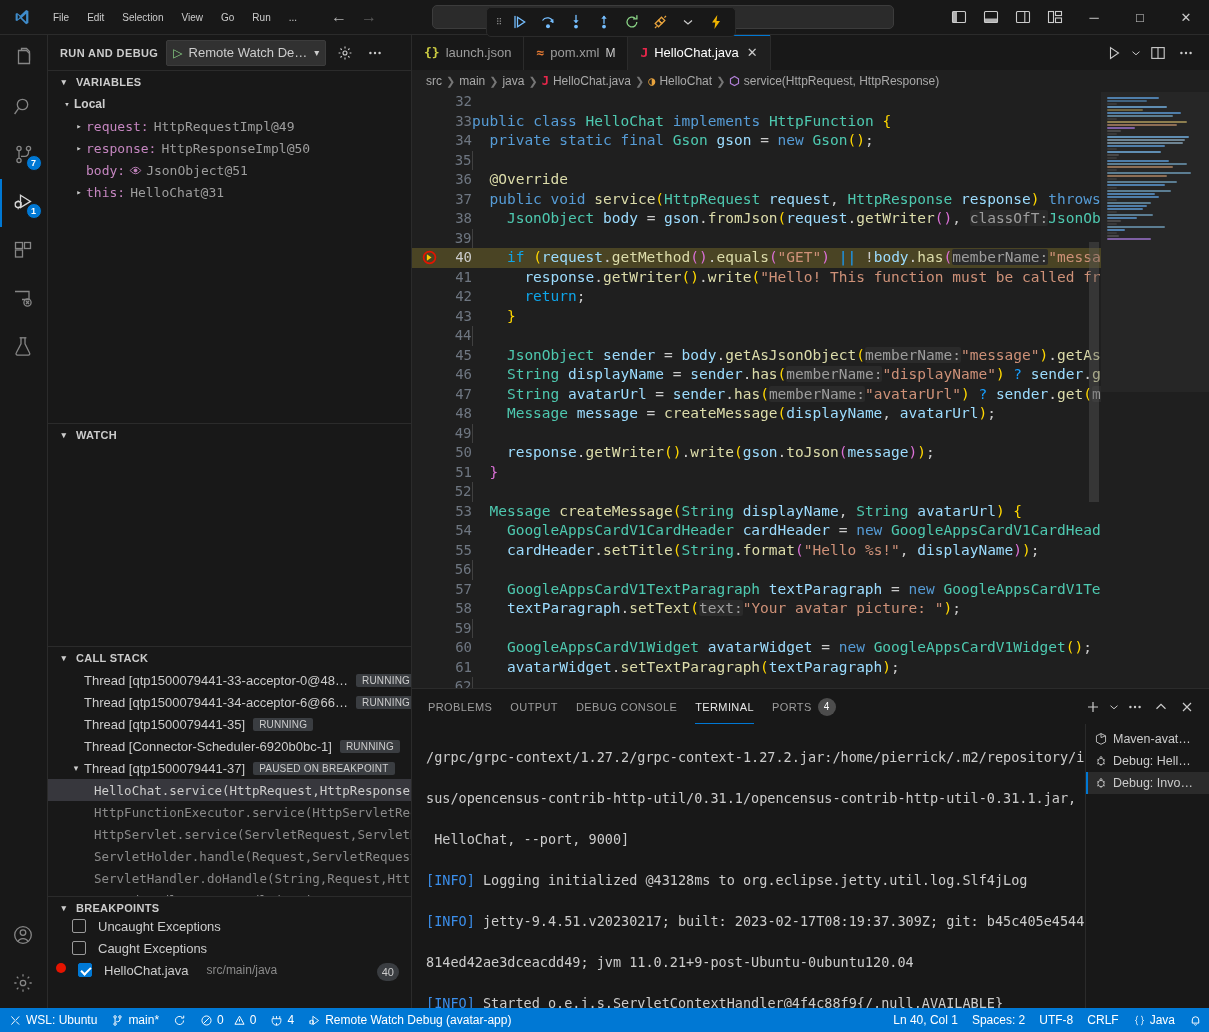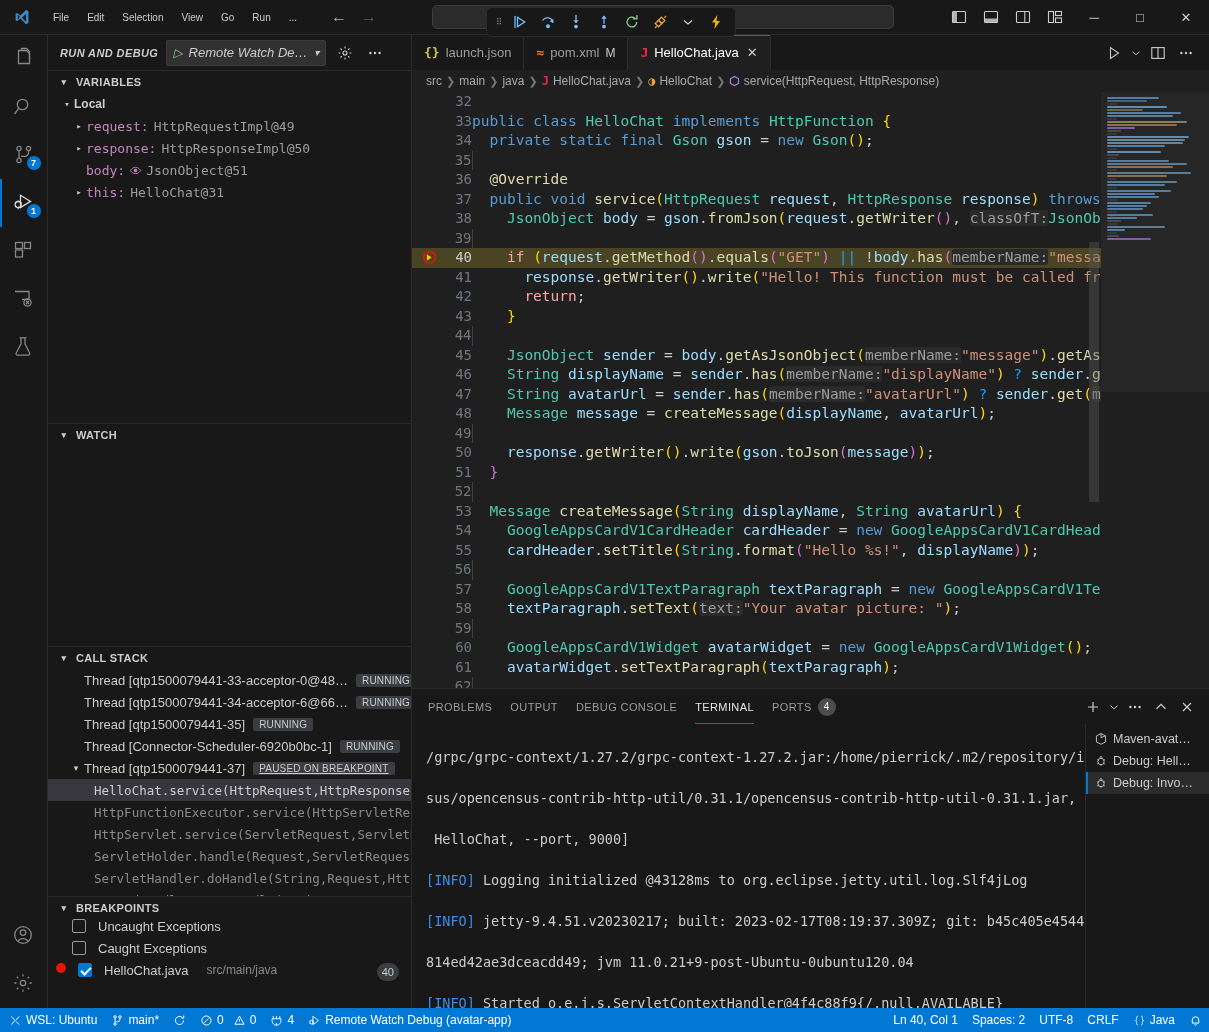--- a/index.html
+++ b/index.html
@@ -77,21 +77,20 @@
   .act-spacer { flex: 1; }
 
   
   .sidebar {
     width: 364px; background: #181818; border-right: 1px solid #2b2b2b;
     display: flex; flex-direction: column; flex: 0 0 364px; min-height: 0;
   }
   .sidebar-header {
     height: 35px; display: flex; align-items: center; padding: 0 8px 0 12px; gap: 8px;
     flex: 0 0 35px;
-    font-style: italic;
   }
   .sidebar-title { font-size: 11px; font-weight: bold; letter-spacing: .4px; color: #cccccc;
     text-transform: uppercase; white-space: nowrap; }
   .debug-select {
     flex: 1; height: 26px; background: #313131; border: 1px solid #3c3c3c; border-radius: 2px;
     display: flex; align-items: center; padding: 0 6px; gap: 6px; max-width: 160px;
   }
   .debug-select .play { color: #89d185; font-size: 12px; }
   .debug-select .lbl { flex: 1; font-size: 13px; color: #cccccc; white-space: nowrap;
     overflow: hidden; text-overflow: ellipsis; }
@@ -129,21 +128,21 @@
   }
   .cs-row.selected { background: #37373d; }
   .cs-thread { font-family: "Liberation Sans", sans-serif; color: #cccccc; }
   .cs-frame { font-family: "DejaVu Sans Mono", monospace; font-size: 12.5px; color: #cccccc; }
   .cs-frame.dim { color: #8a8a8a; }
   .cs-state {
     margin-left: 8px; background: #3a3d41; color: #cccccc; font-size: 10px;
     padding: 1px 6px; border-radius: 2px; letter-spacing: .2px; text-transform: uppercase;
     flex: 0 0 auto;
   }
-  .cs-state.paused { background: #3a3d41; text-decoration: underline; }
+  .cs-state.paused { background: #3a3d41; }
 
   
   .bp-row { height: 22px; display: flex; font-size: 13px; gap: 12px; }
   .bp-check {
     width: 14px; height: 14px; border: 1px solid #9a9a9a; background: transparent;
     border-radius: 2px; display: inline-block; position: relative; flex: 0 0 14px;
   }
   .bp-check.checked { background: #0078d4; border-color: #0078d4; }
   .bp-check.checked::after {
     content: ''; position: absolute; left: 4px; top: 1px; width: 4px; height: 8px;
@@ -200,21 +199,21 @@
     height: 19.5px; white-space: pre; color: #cccccc; padding-left: 10px; overflow: hidden;
   }
   tr.hl .cl { background: #4a4424; }
   tr.hl .ln { background: #4a4424; }
   .gutter-mark {
     position: absolute; left: 8px; width: 18px; height: 19.5px;
     display: flex; align-items: center; justify-content: center;
   }
   
   .kw { color: #569cd6; }        
-  .kwp { color: #fca5a5; }       
+  .kwp { color: #0ea5e9; }       
   .typ { color: #4ec9b0; }       
   .fn  { color: #dcdcaa; }       
   .str { color: #ce9178; }
   .var { color: #9cdcfe; }       
   .ann { color: #dcdcaa; }       
   .hint { color: #9d9d9d; background: #2a2a2a; border-radius: 2px; }
   .pn  { color: #ffd700; }       
   .pn2 { color: #da70d6; }
   .pn3 { color: #179fff; }
   .op  { color: #cccccc; }

